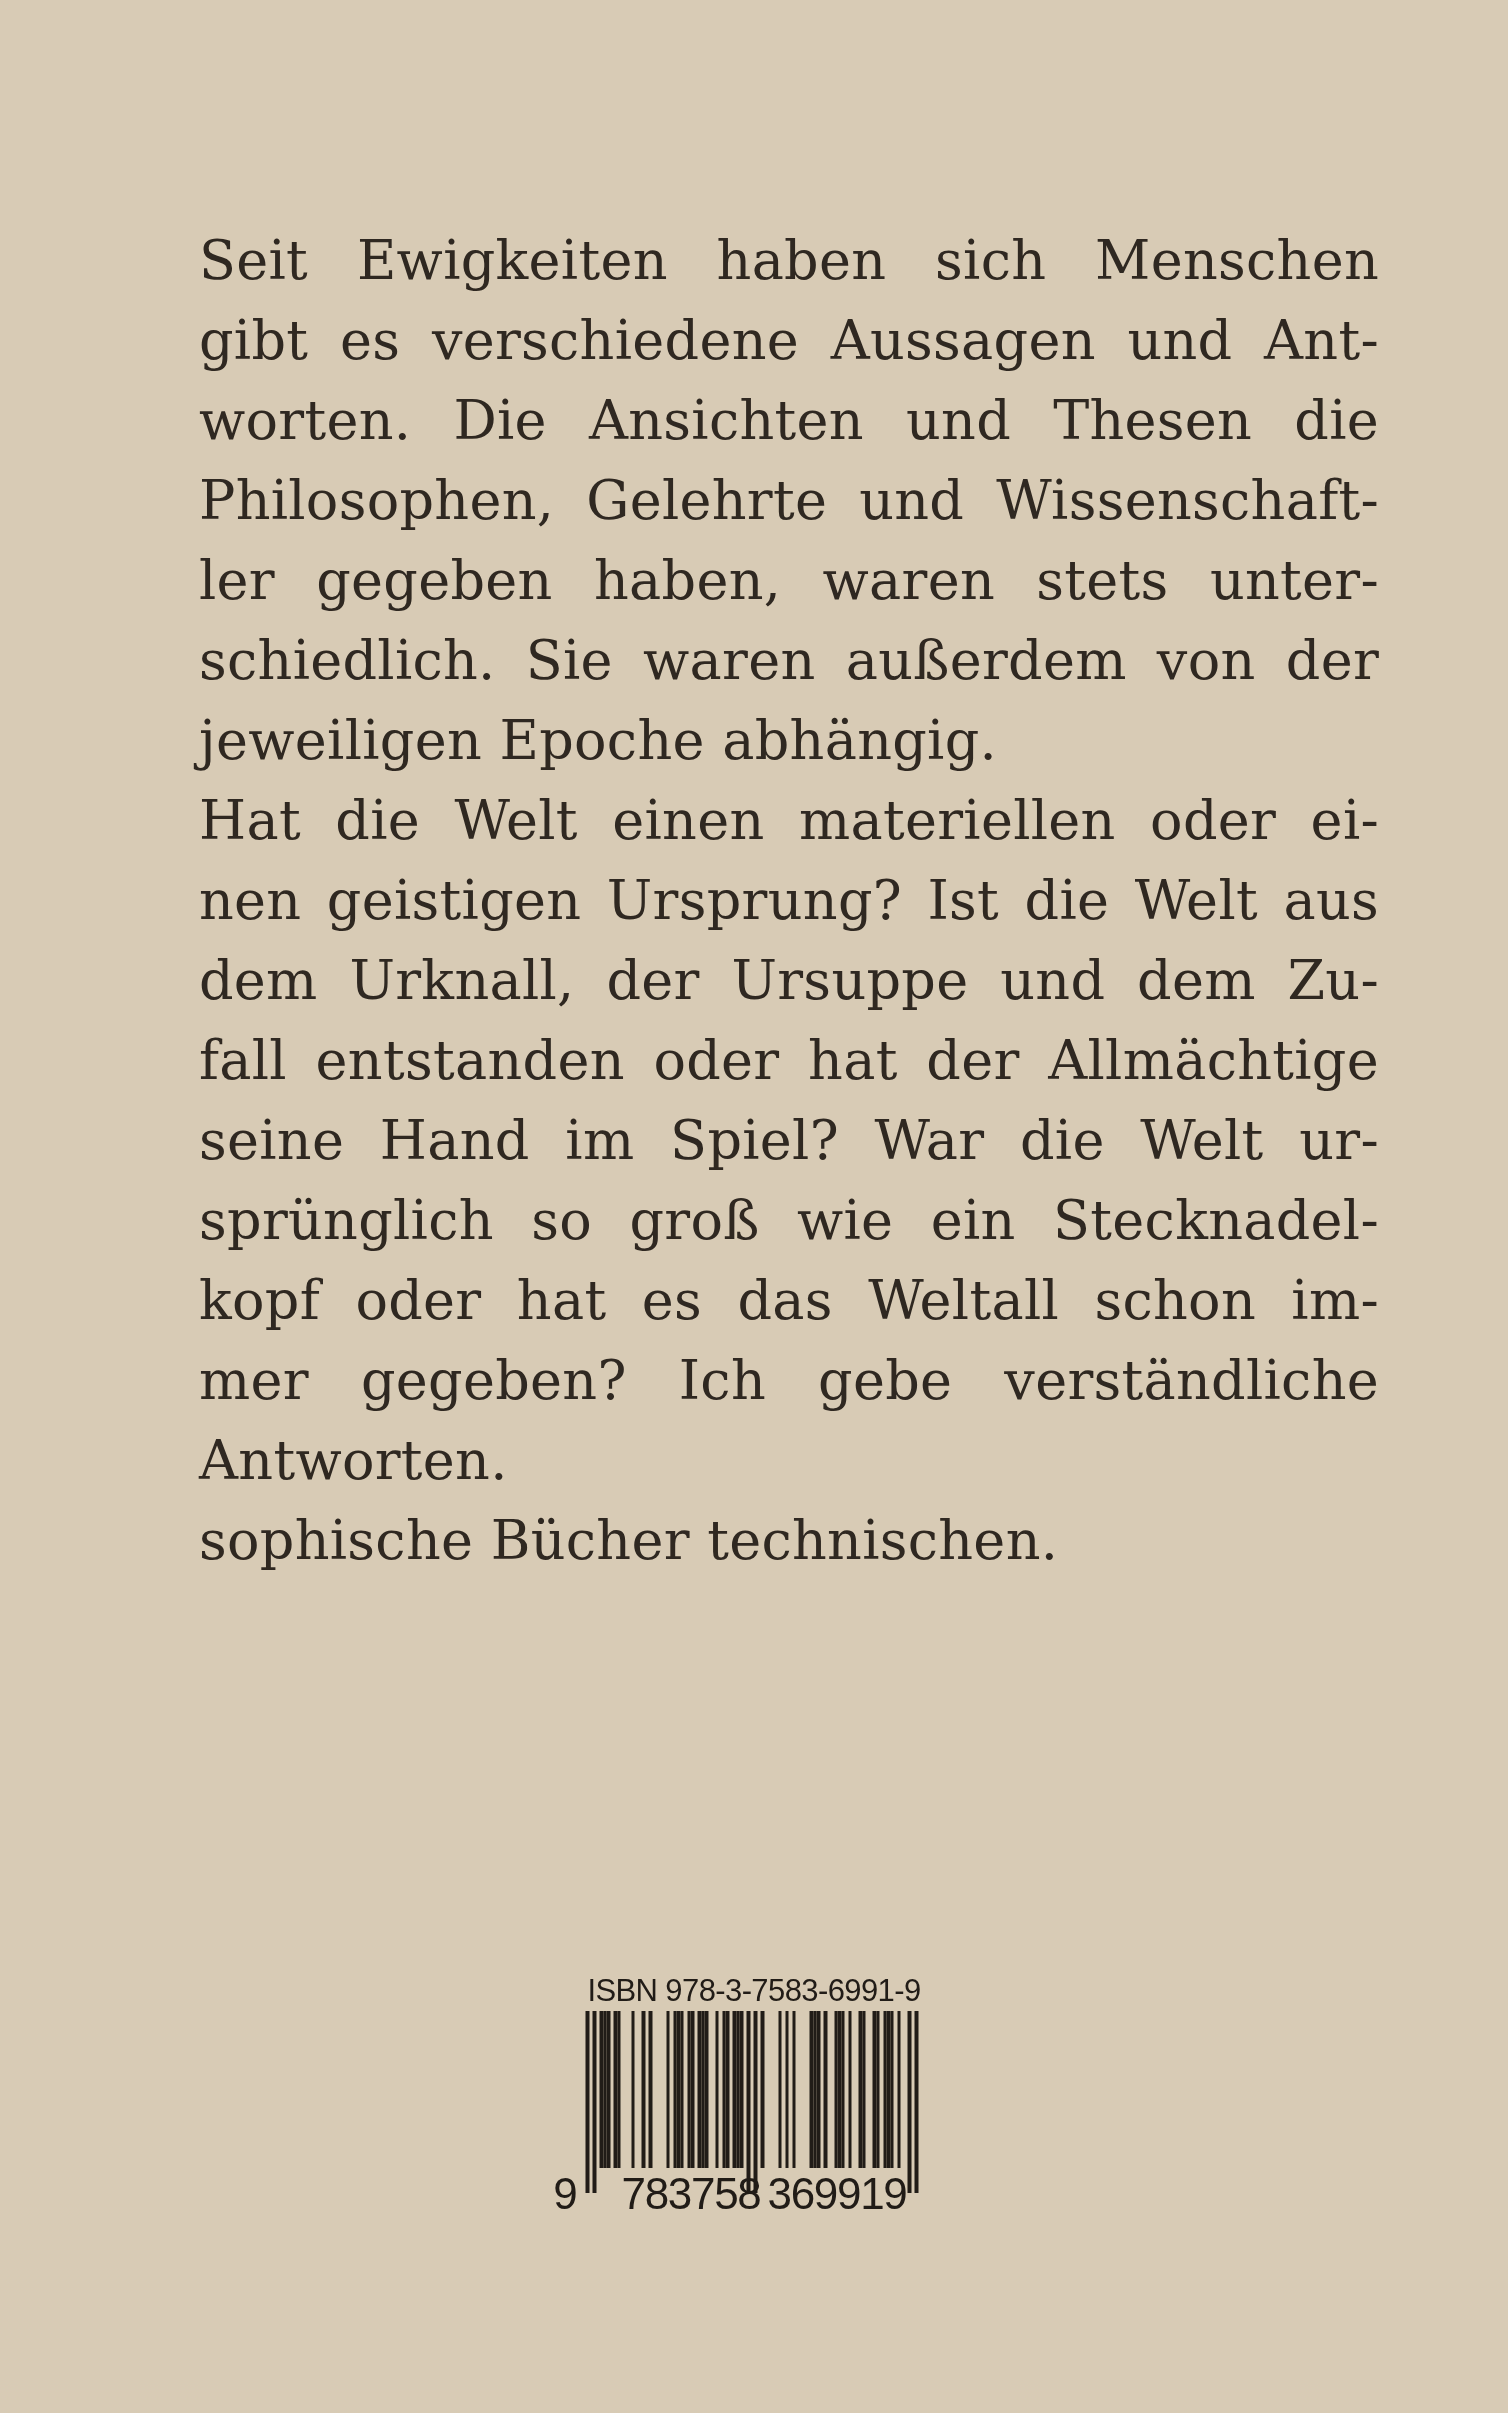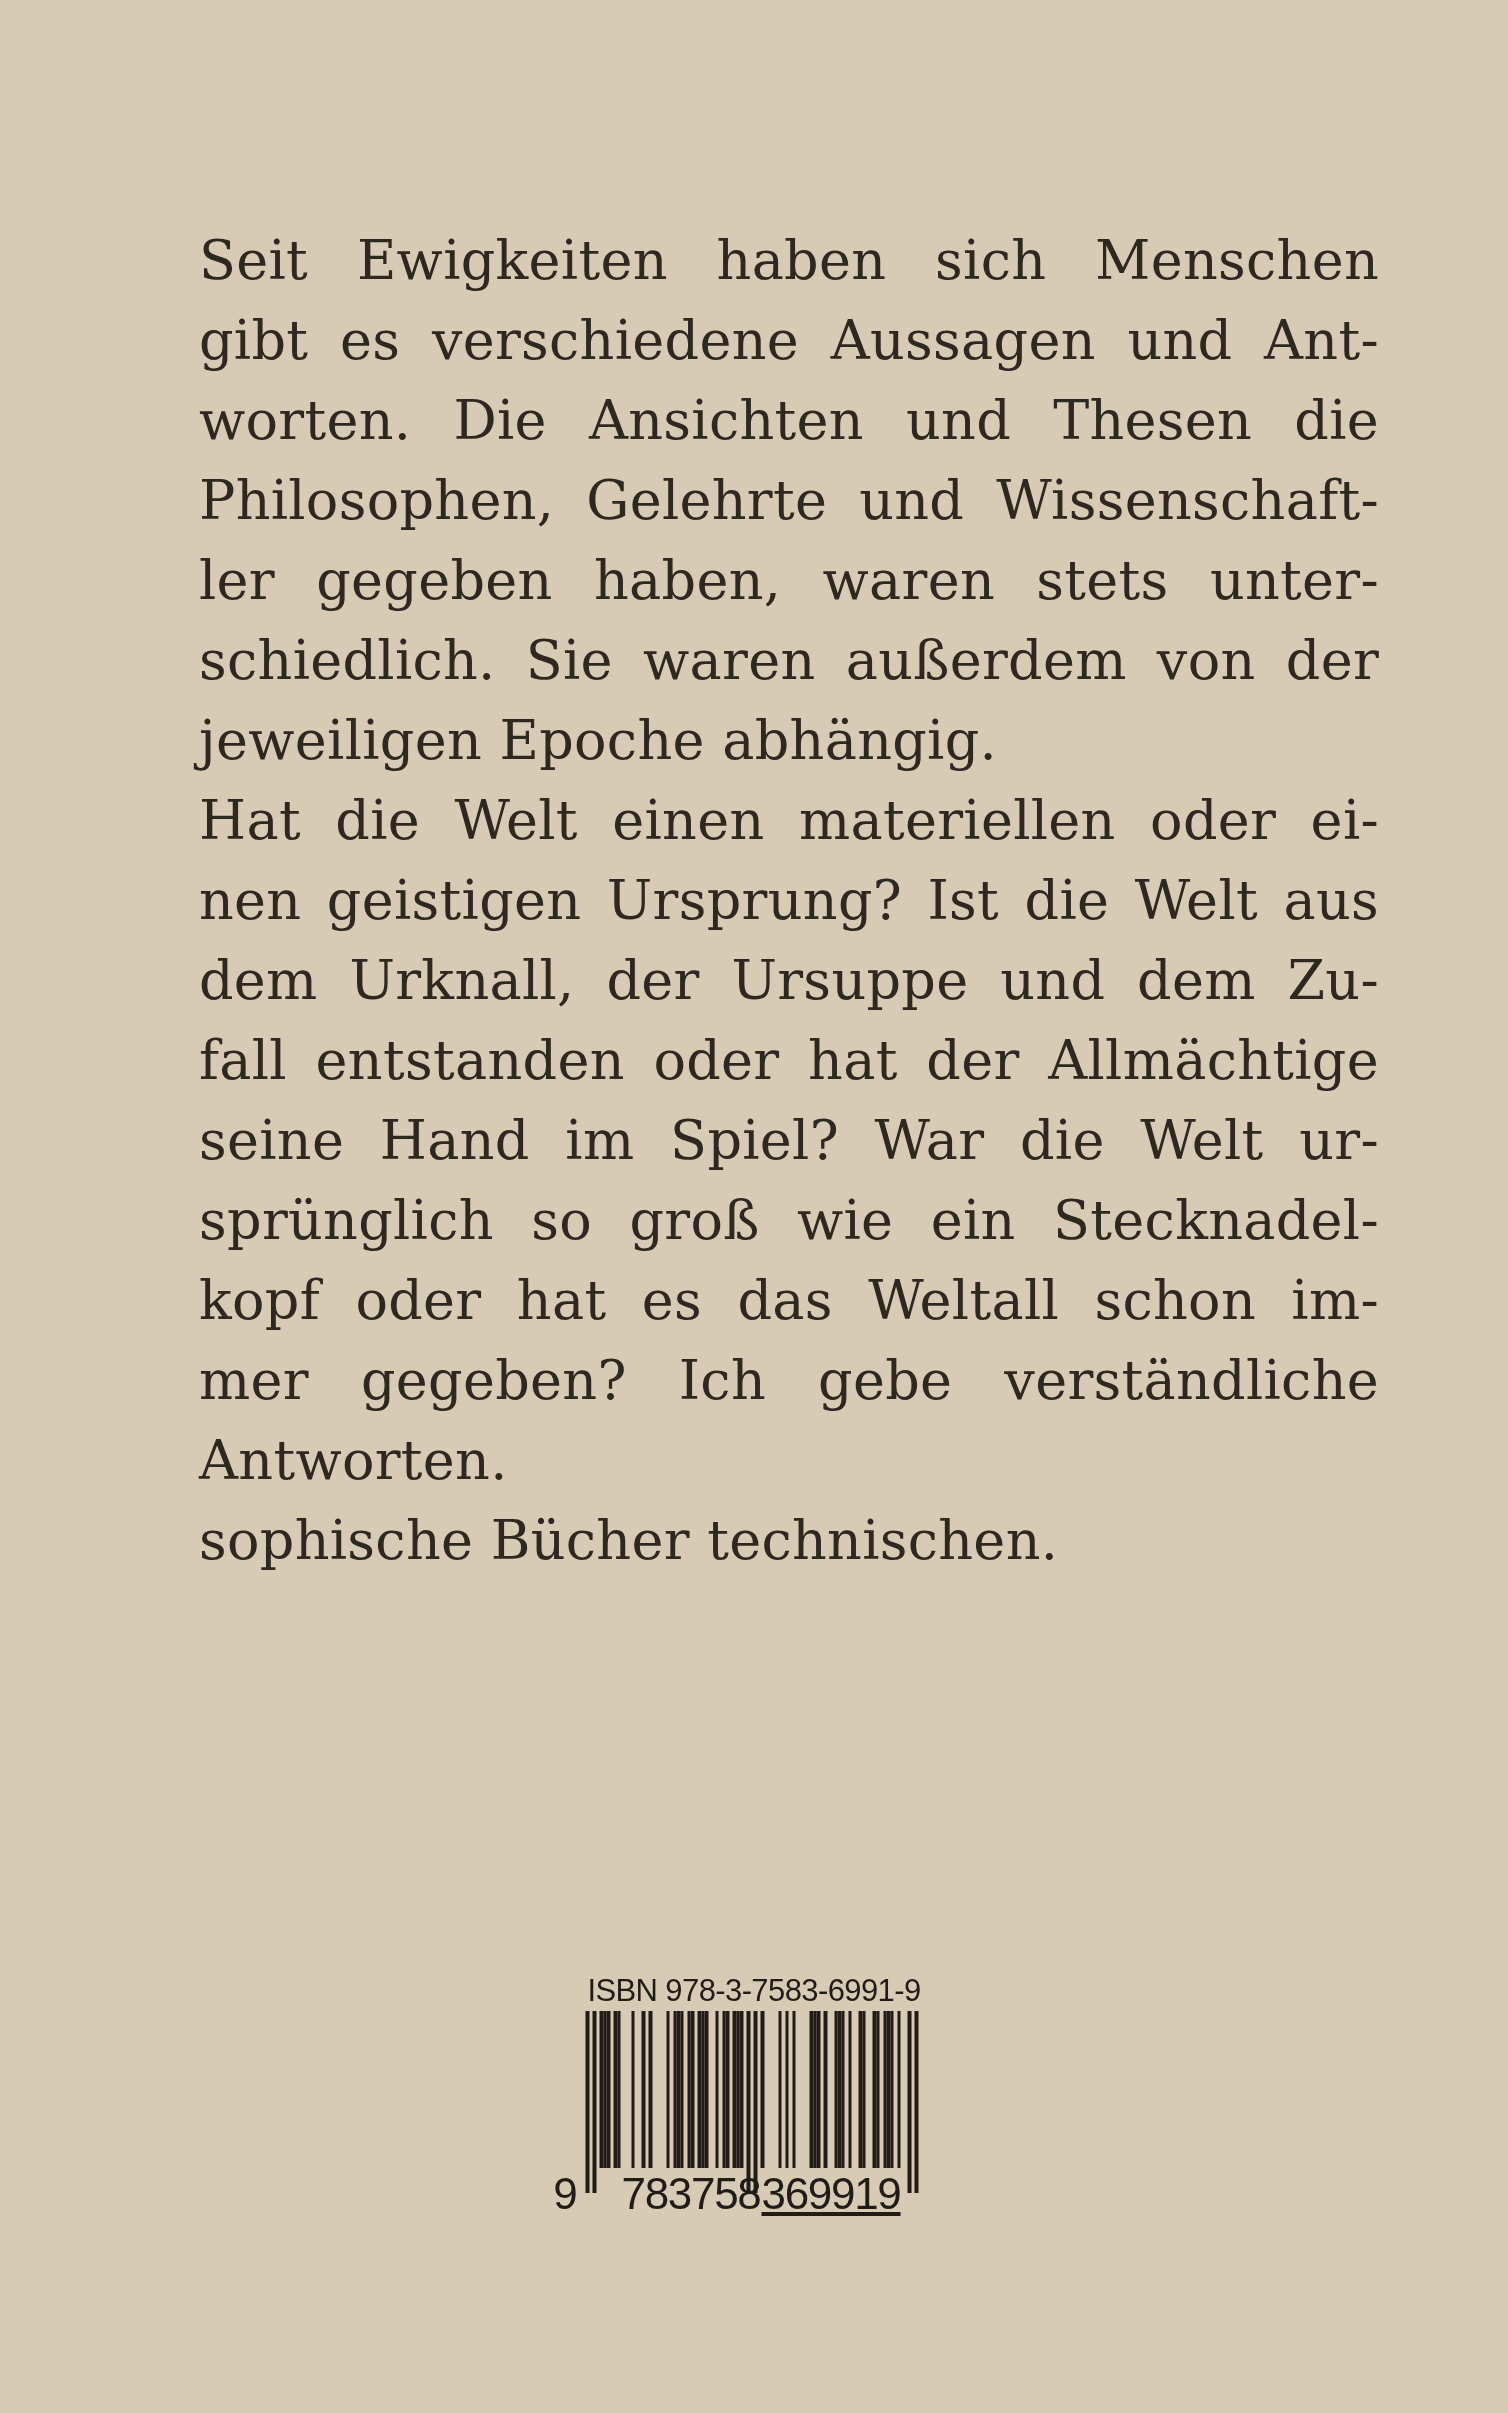--- a/index.html
+++ b/index.html
@@ -97,22 +97,21 @@
     text-align: right;
   }
   .digit-group1 {
     left: 30px;
     width: 151px;
     text-align: center;
   }
   .digit-group2 {
     left: 170px;
     width: 151px;
-    text-align: center;
-    text-decoration: underline;
+    text-align: right;
   }
 </style>
 </head>
 <body>
 
 <div class="page">
 
   <div class="text-block">
     <div class="line">Seit Ewigkeiten haben sich Menschen</div>
     <div class="line">gibt es verschiedene Aussagen und Ant-</div>

